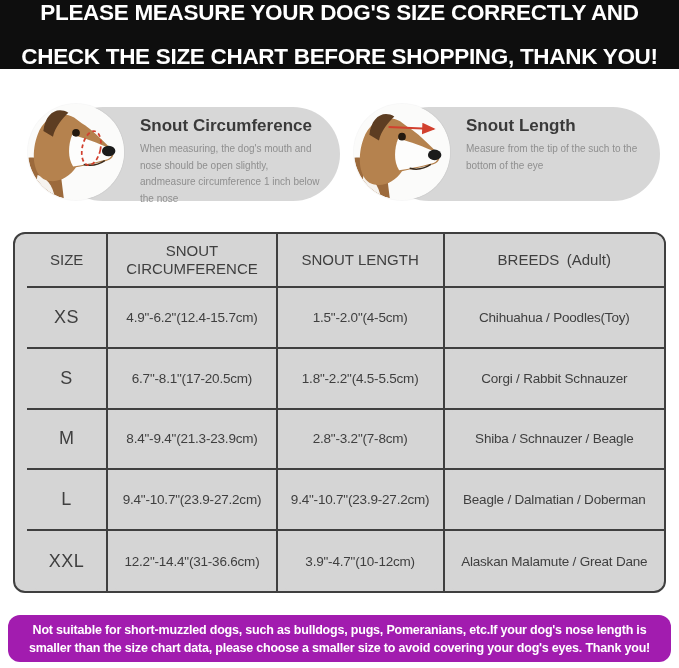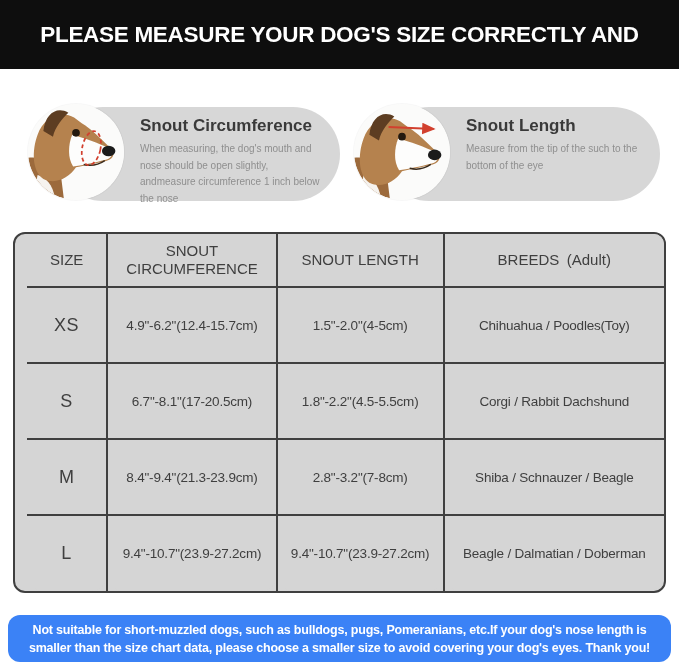--- a/index.html
+++ b/index.html
@@ -68,34 +68,35 @@
   tr > *:last-child  { border-right: none; }
   thead tr > * { border-top: none; }
   tbody tr:last-child > * { border-bottom: none; }
   thead th { height: 53px; font-size: 15px; font-weight: normal; line-height: 18px; }
   tbody td { height: 51px; font-size: 13.5px; font-weight: normal; letter-spacing: -0.2px; border-radius: 16px; }
   tbody td.size-col { font-size: 18px; letter-spacing: 0.5px; }
 
   
   .banner-bottom {
     position: absolute; top: 615px; left: 8px; width: 663px; height: 47px;
-    background: #3b82f6; border-radius: 12px;
+    background: #a21caf; border-radius: 12px;
     display: flex; flex-direction: column;
     align-items: center; justify-content: center;
   }
   .banner-bottom .line {
     color: #ffffff; font-size: 12.5px; font-weight: bold;
     line-height: 18px; letter-spacing: -0.2px; white-space: nowrap;
   }
 </style>
 </head>
 <body>
 
 <div class="banner-top">
   <div class="line">PLEASE MEASURE YOUR DOG'S SIZE CORRECTLY AND</div>
+  <div class="line">CHECK THE SIZE CHART BEFORE SHOPPING, THANK YOU!</div>
 </div>
 
 <div class="guides">
 
   <div class="guide guide-left">
     <div class="pill"></div>
     <div class="dog-circle">
       <svg viewBox="0 0 100 100">
         <defs>
             <clipPath id="c1">
@@ -178,34 +179,40 @@
         <tr>
           <td class="size-col">XS</td>
           <td>4.9"-6.2"(12.4-15.7cm)</td>
           <td>1.5"-2.0"(4-5cm)</td>
           <td>Chihuahua / Poodles(Toy)</td>
         </tr>
         <tr>
           <td class="size-col">S</td>
           <td>6.7"-8.1"(17-20.5cm)</td>
           <td>1.8"-2.2"(4.5-5.5cm)</td>
-          <td>Corgi / Rabbit Dachshund</td>
+          <td>Corgi / Rabbit Schnauzer</td>
         </tr>
         <tr>
           <td class="size-col">M</td>
           <td>8.4"-9.4"(21.3-23.9cm)</td>
           <td>2.8"-3.2"(7-8cm)</td>
           <td>Shiba / Schnauzer / Beagle</td>
         </tr>
         <tr>
           <td class="size-col">L</td>
           <td>9.4"-10.7"(23.9-27.2cm)</td>
           <td>9.4"-10.7"(23.9-27.2cm)</td>
           <td>Beagle / Dalmatian / Doberman</td>
         </tr>
+        <tr>
+          <td class="size-col">XXL</td>
+          <td>12.2"-14.4"(31-36.6cm)</td>
+          <td>3.9"-4.7"(10-12cm)</td>
+          <td>Alaskan Malamute / Great Dane</td>
+        </tr>
       </tbody>
   </table>
 </div>
 
 <div class="banner-bottom">
   <div class="line">Not suitable for short-muzzled dogs, such as bulldogs, pugs, Pomeranians, etc.If your dog's nose length is</div>
   <div class="line">smaller than the size chart data, please choose a smaller size to avoid covering your dog's eyes. Thank you!</div>
 </div>
 
 </body></html>

